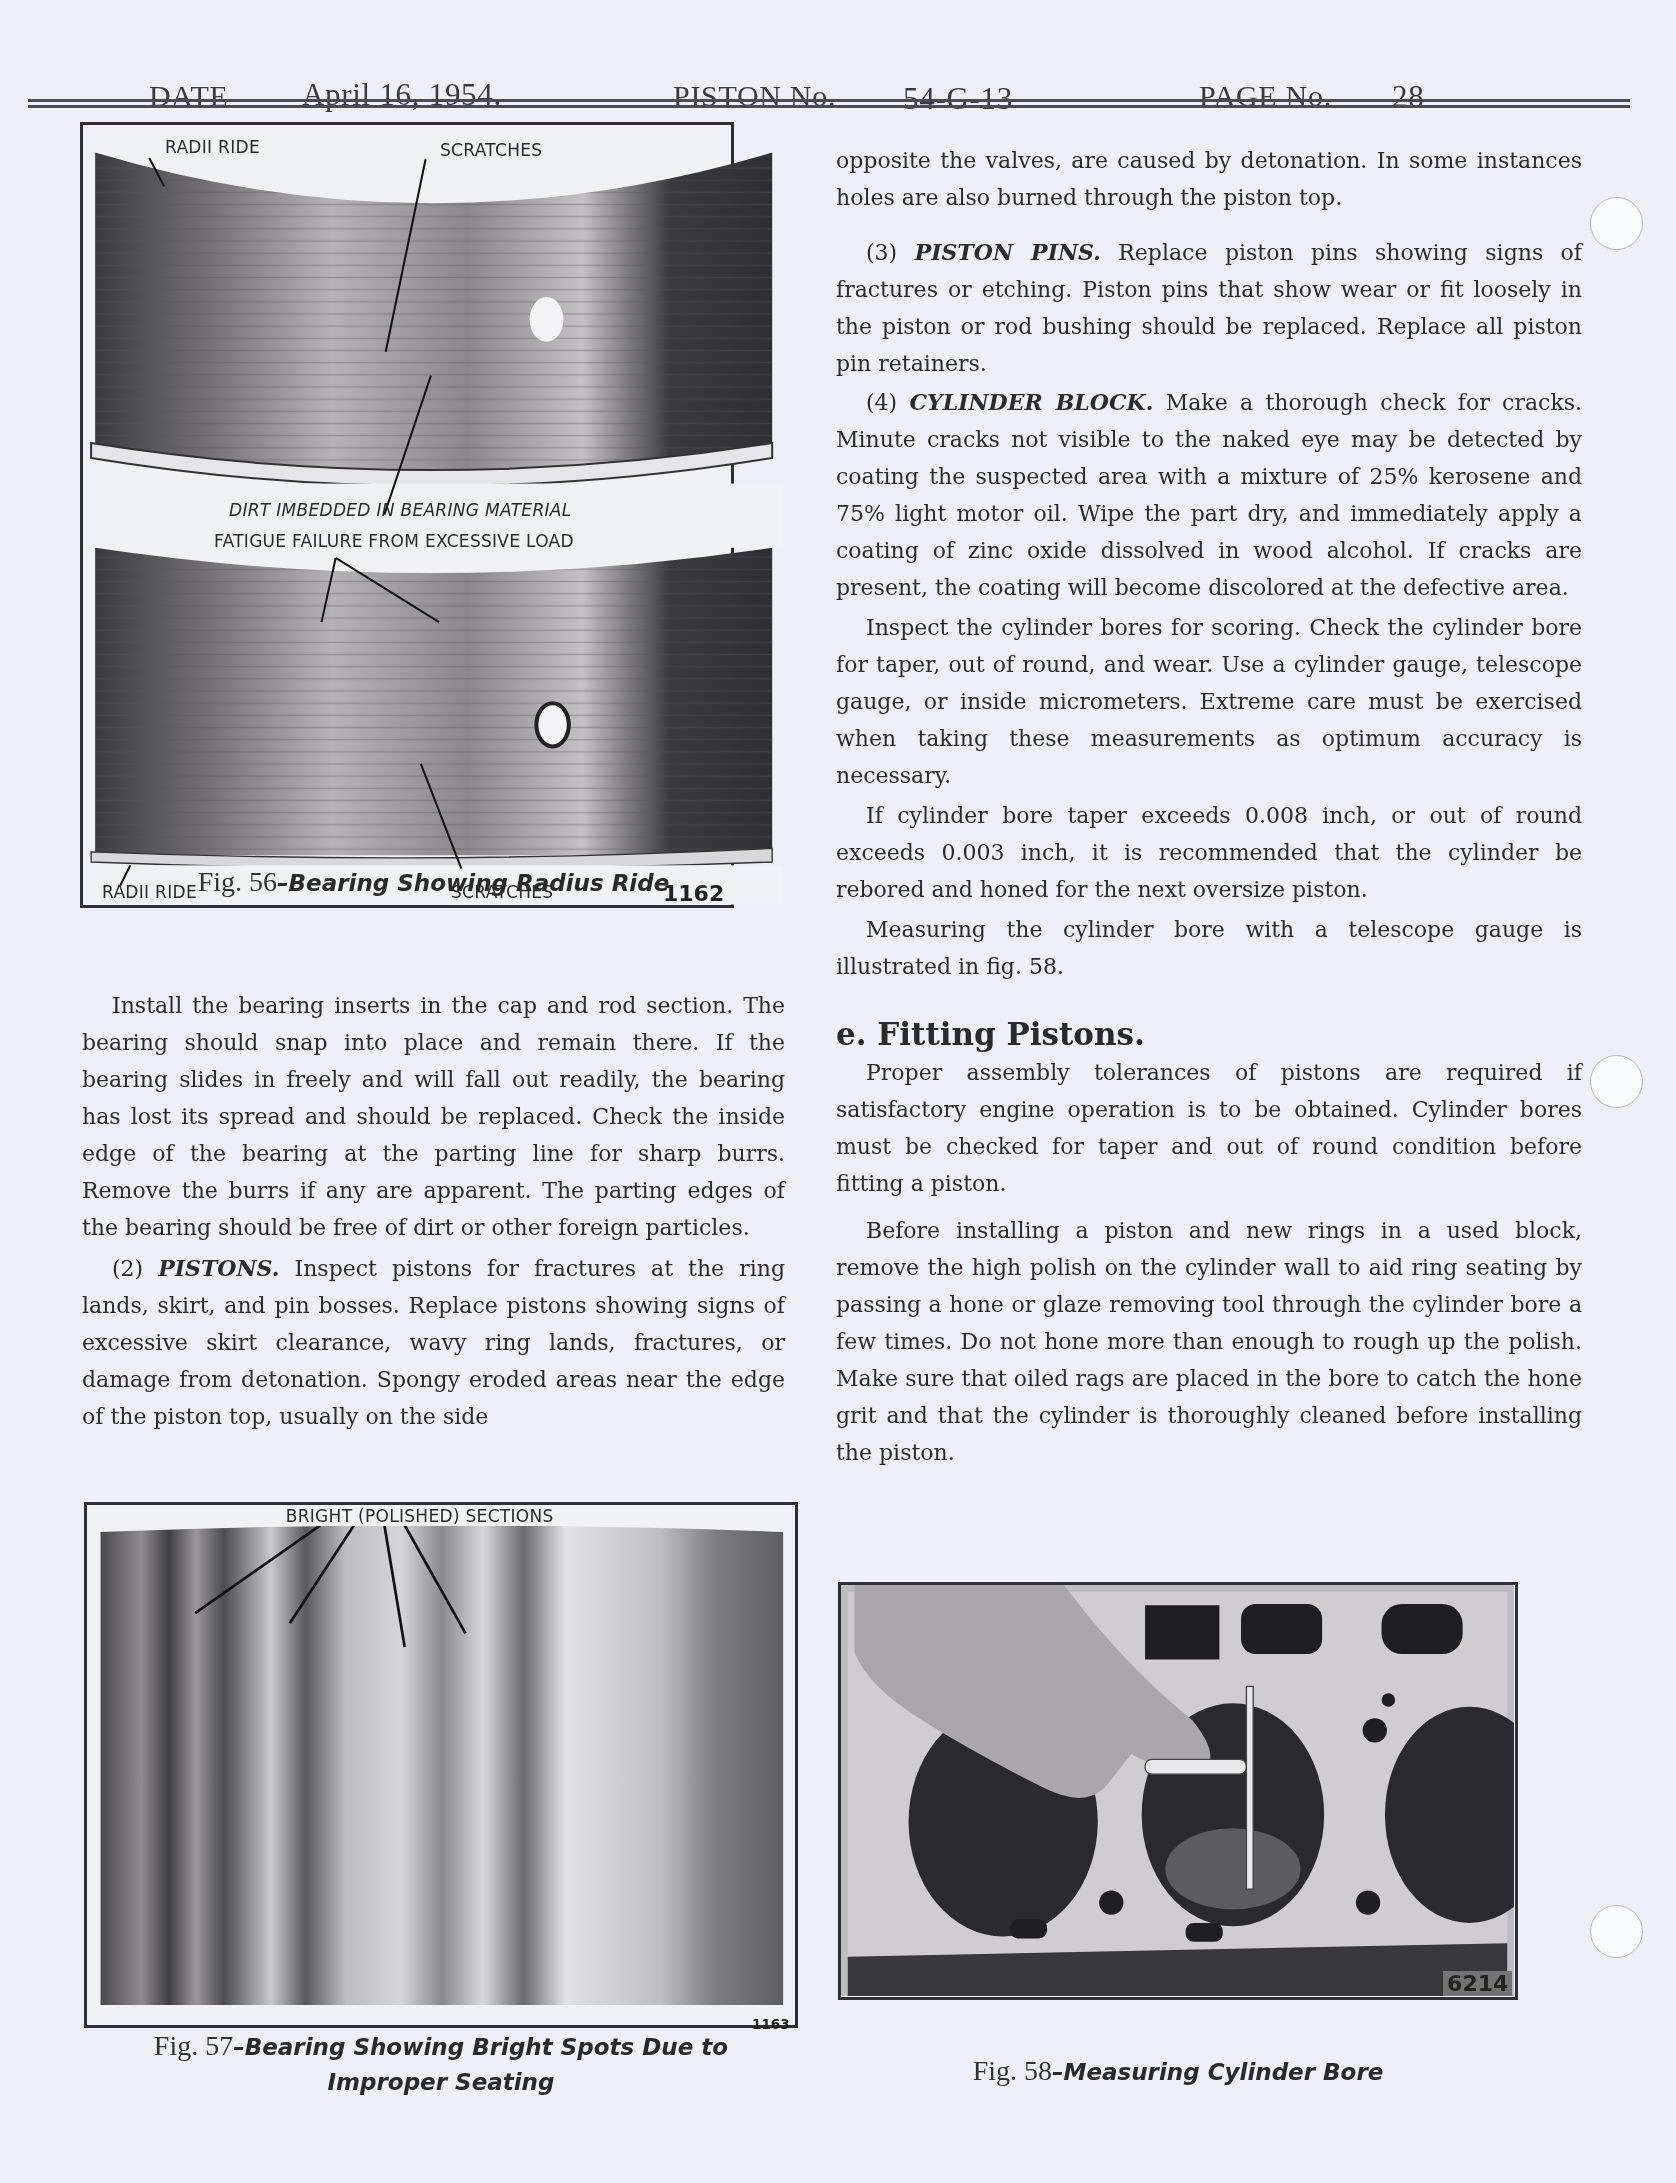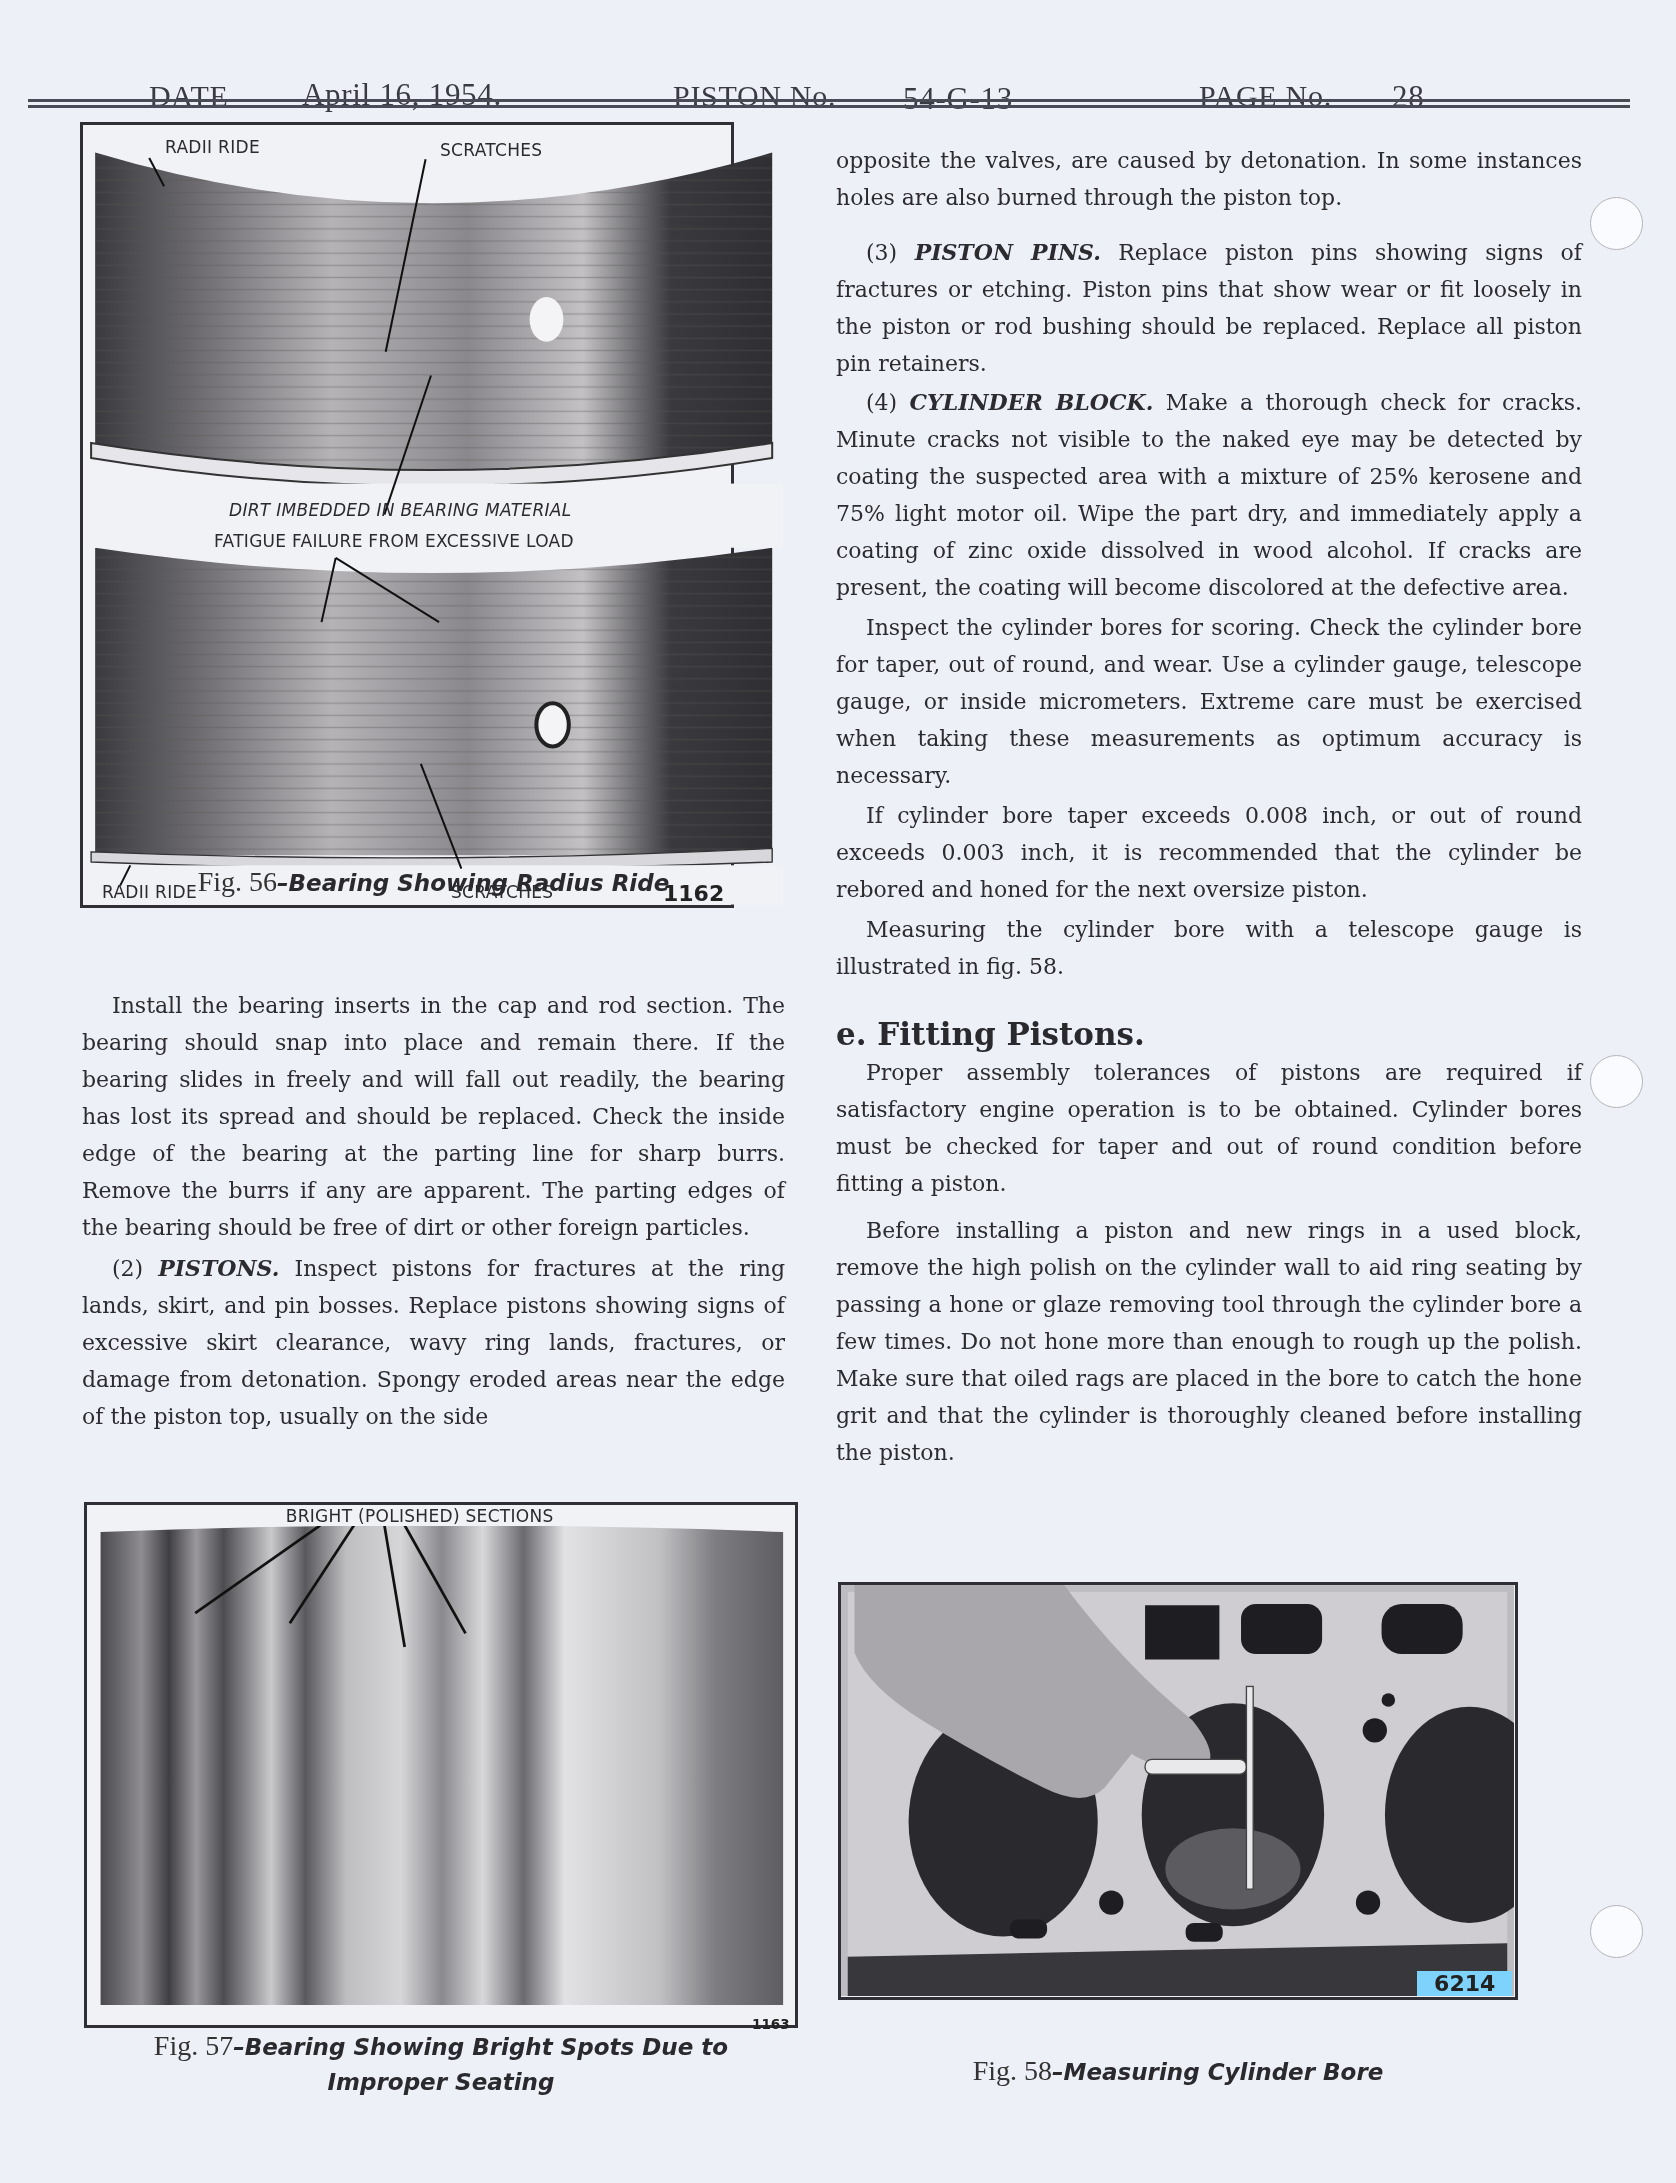--- a/index.html
+++ b/index.html
@@ -176,21 +176,21 @@
     <rect x="250" y="495" width="55" height="28" rx="12" fill="#1e1d21"></rect>
     <rect x="510" y="500" width="55" height="28" rx="12" fill="#1e1d21"></rect>
 
     <path d="M20 0 L330 0 Q 420 120 520 200 Q 560 250 540 270 Q 480 280 430 250 L 390 300 Q 360 330 300 300 Q 200 250 120 200 Q 40 150 20 100 Z" fill="#a9a7ab"></path>
 
     <rect x="450" y="258" width="150" height="22" rx="10" fill="#e9e8eb" stroke="#444" stroke-width="2"></rect>
     <rect x="600" y="150" width="10" height="300" fill="#e9e8eb" stroke="#444" stroke-width="2"></rect>
 
     <path d="M10 550 L 986 530 L986 608 L10 608 Z" fill="#38373b"></path>
   </svg>
-  <div class="fignum" style="right:2.7px; bottom:1.4px; background:#7dd3fc; padding:0 17px;">6214</div>
+  <div class="fignum" style="right:2.7px; bottom:1.4px; background:#737373; padding:0 4px;">6214</div>
 </div>
 <div class="caption" style="left:838px; width:680px; top:2055px;">
   <span class="cap-fig">Fig. 58</span><span class="cap-title">–Measuring Cylinder Bore</span>
 </div>
 
 <div class="punch" style="left:1590px; top:197px;"></div>
 <div class="punch" style="left:1590px; top:1055px;"></div>
 <div class="punch" style="left:1590px; top:1905px;"></div>
 
 

